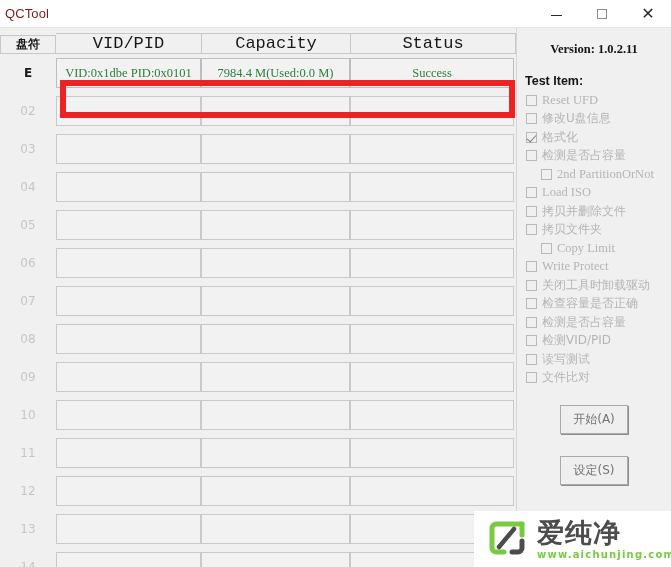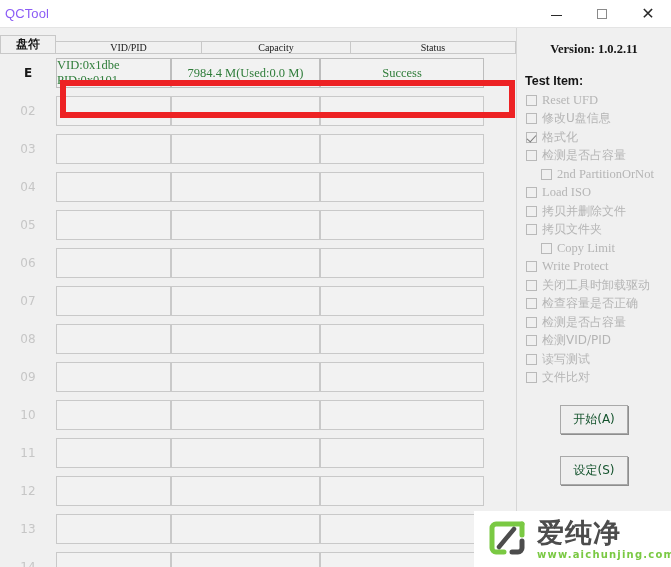--- a/index.html
+++ b/index.html
@@ -23,21 +23,21 @@
     background: #ffffff;
     display: flex;
     align-items: center;
     border-bottom: 1px solid #e4e4e4;
     position: relative;
   }
   .title-text {
     margin-left: 5px;
     font-family: "Liberation Sans", "DejaVu Sans", sans-serif;
     font-size: 13px;
-    color: #8b5cf6;
+    color: #7f1d1d;
     letter-spacing: 0.1px;
   }
   .win-controls {
     position: absolute;
     right: 0;
     top: 0;
     height: 27px;
     display: flex;
   }
   .win-btn {
@@ -97,23 +97,23 @@
     background: #f0f0f0;
   }
   .hdr-cell {
     background: #f0f0f0;
     border: 1px solid #c8c8c8;
     border-left: none;
     box-sizing: border-box;
     display: flex;
     align-items: center;
     justify-content: center;
-    font-size: 10px;
+    font-size: 17px;
     color: #181818;
-    font-family: Liberation Serif, serif;
+    font-family: Liberation Mono, monospace;
   }
   .hdr-drive {
     width: 56px;
     border-left: 1px solid #c8c8c8;
     font-family: "DejaVu Sans", "Liberation Sans", sans-serif;
     font-size: 12px;
     font-weight: bold;
   }
   .hdr-vid   { width: 146px; }
   .hdr-cap   { width: 149px; }
@@ -146,21 +146,21 @@
     display: flex;
     align-items: center;
     justify-content: center;
     background: #f2f2f2;
     border: 1px solid #bdbdbd;
     margin: 4px 0 4px 0;
     font-size: 12.5px;
     color: #2f7d3a;
     font-family: "Liberation Serif", "DejaVu Serif", serif;
   }
-  .c-vid  { width: 115px; }
+  .c-vid  { width: 145px; }
   .c-cap  { width: 149px; }
   .c-stat { width: 164px; }
 
   .cell-data.empty {
     background: #f2f2f2;
     border: 1px solid #c9c9c9;
   }
 
   
   .red-highlight {
@@ -248,21 +248,21 @@
     width: 68px;
     height: 29px;
     background: #efefef;
     border: 1px solid #a9a9a9;
     box-shadow: 1px 1px 0 #8e8e8e;
     display: flex;
     align-items: center;
     justify-content: center;
     font-family: "DejaVu Sans", "Liberation Sans", sans-serif;
     font-size: 12px;
-    color: #14532d;
+    color: #737373;
     margin-bottom: 22px;
     box-sizing: border-box;
   }
 
   
   .watermark {
     position: absolute;
     left: 474px;
     right: 0;
     bottom: 0;

